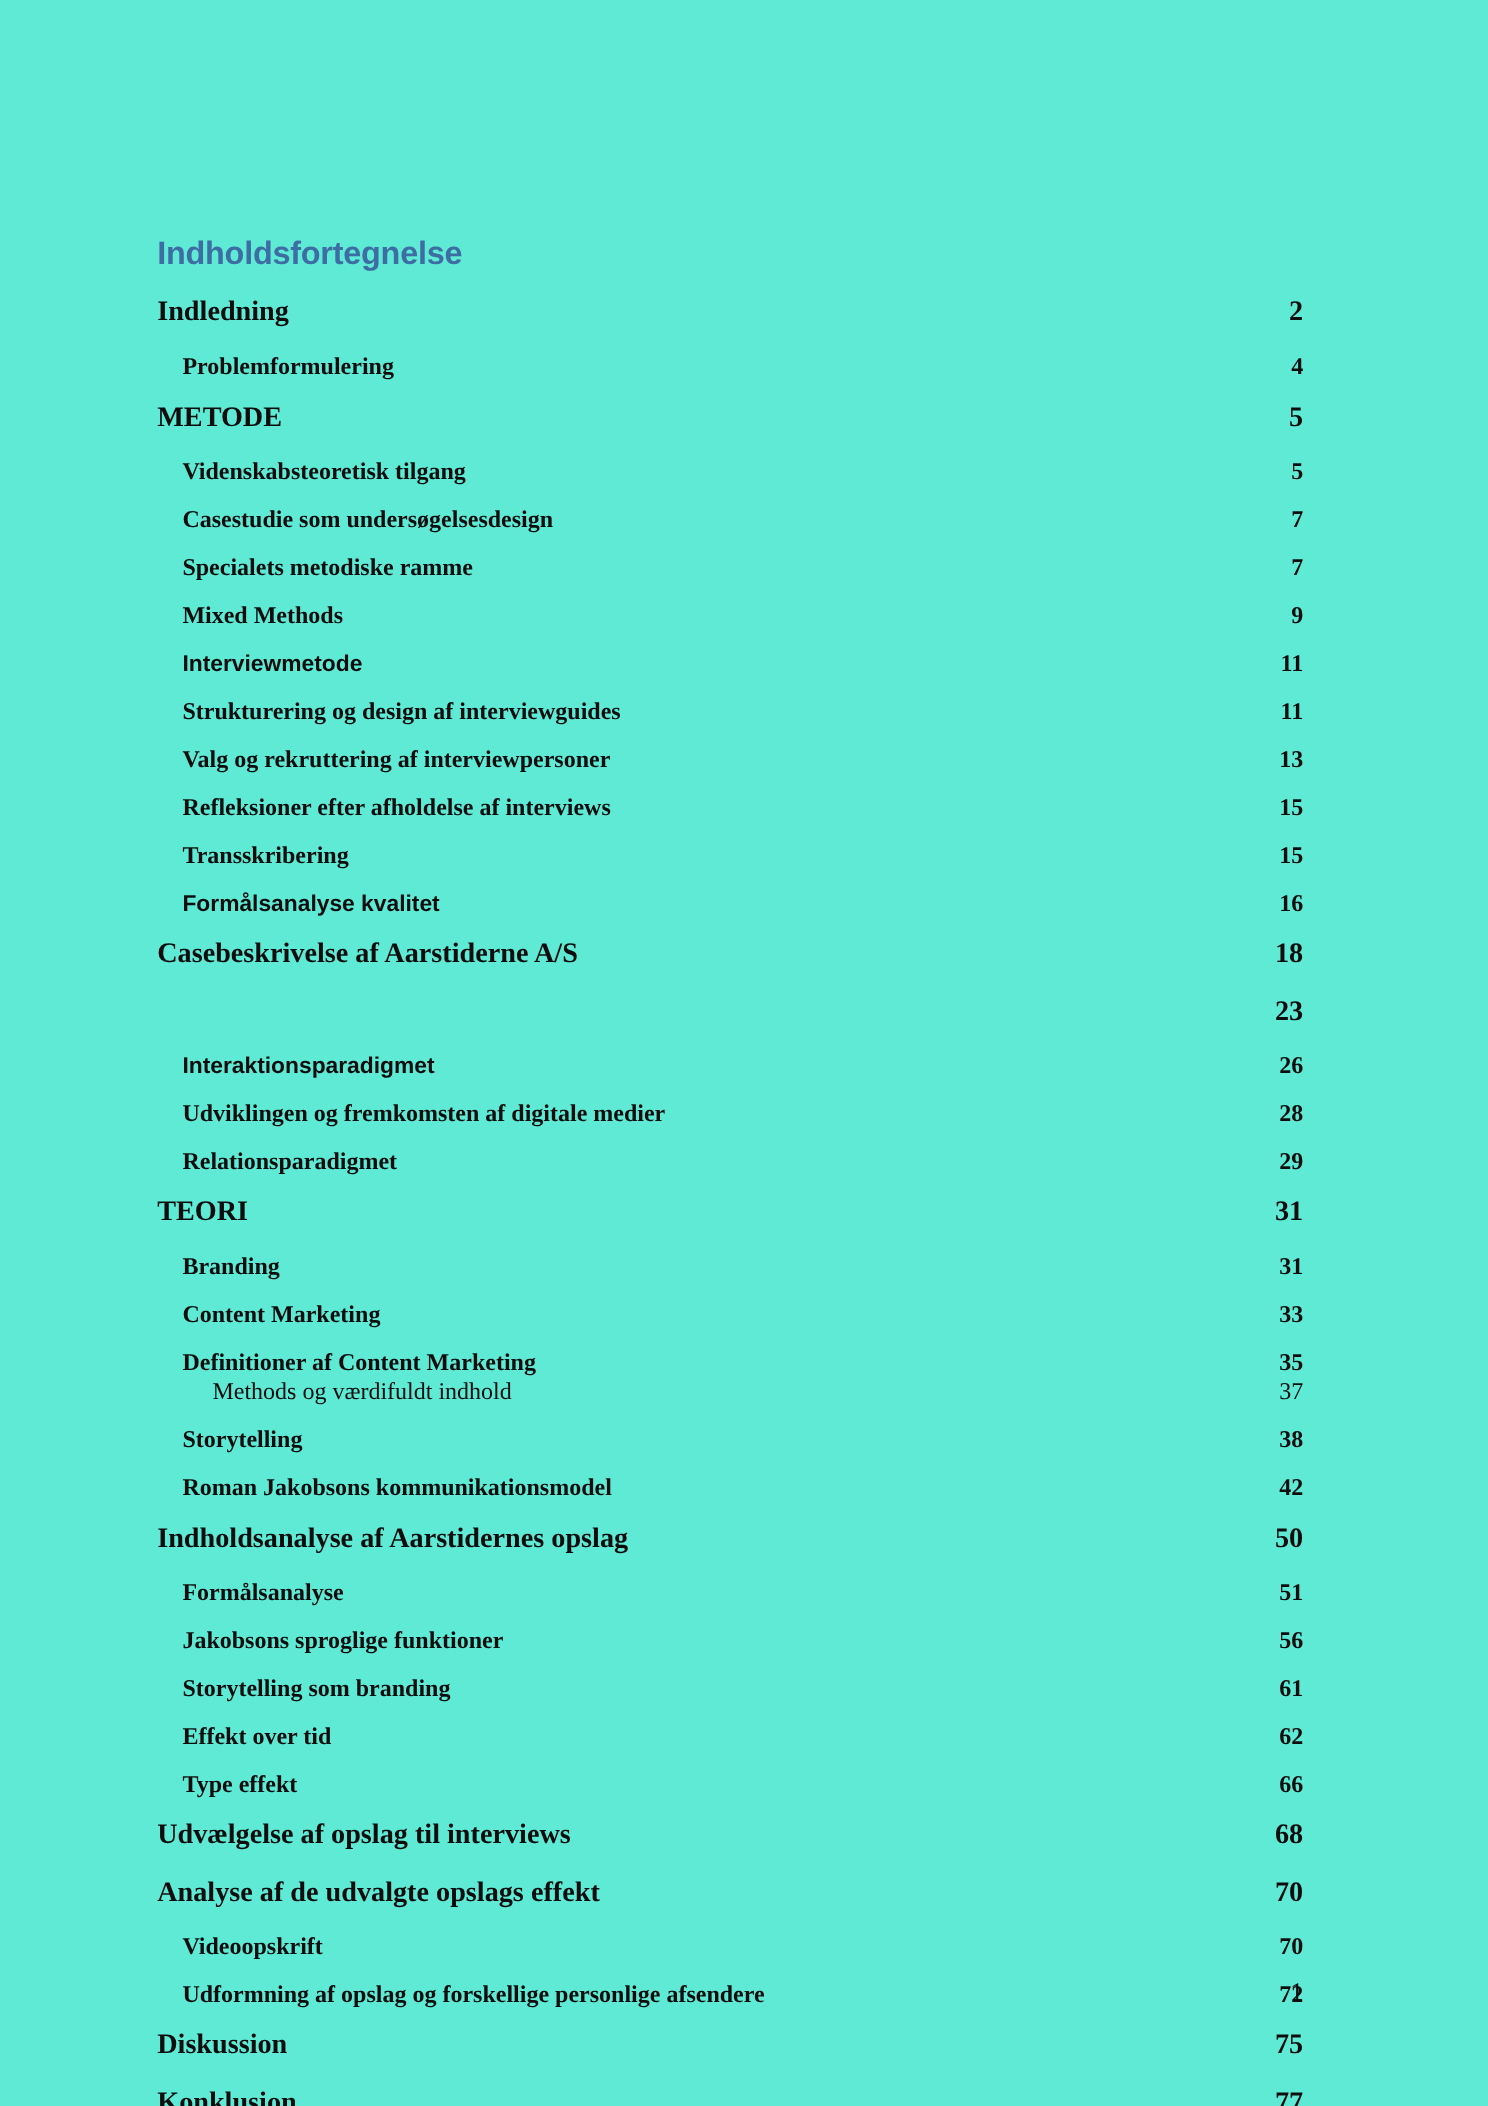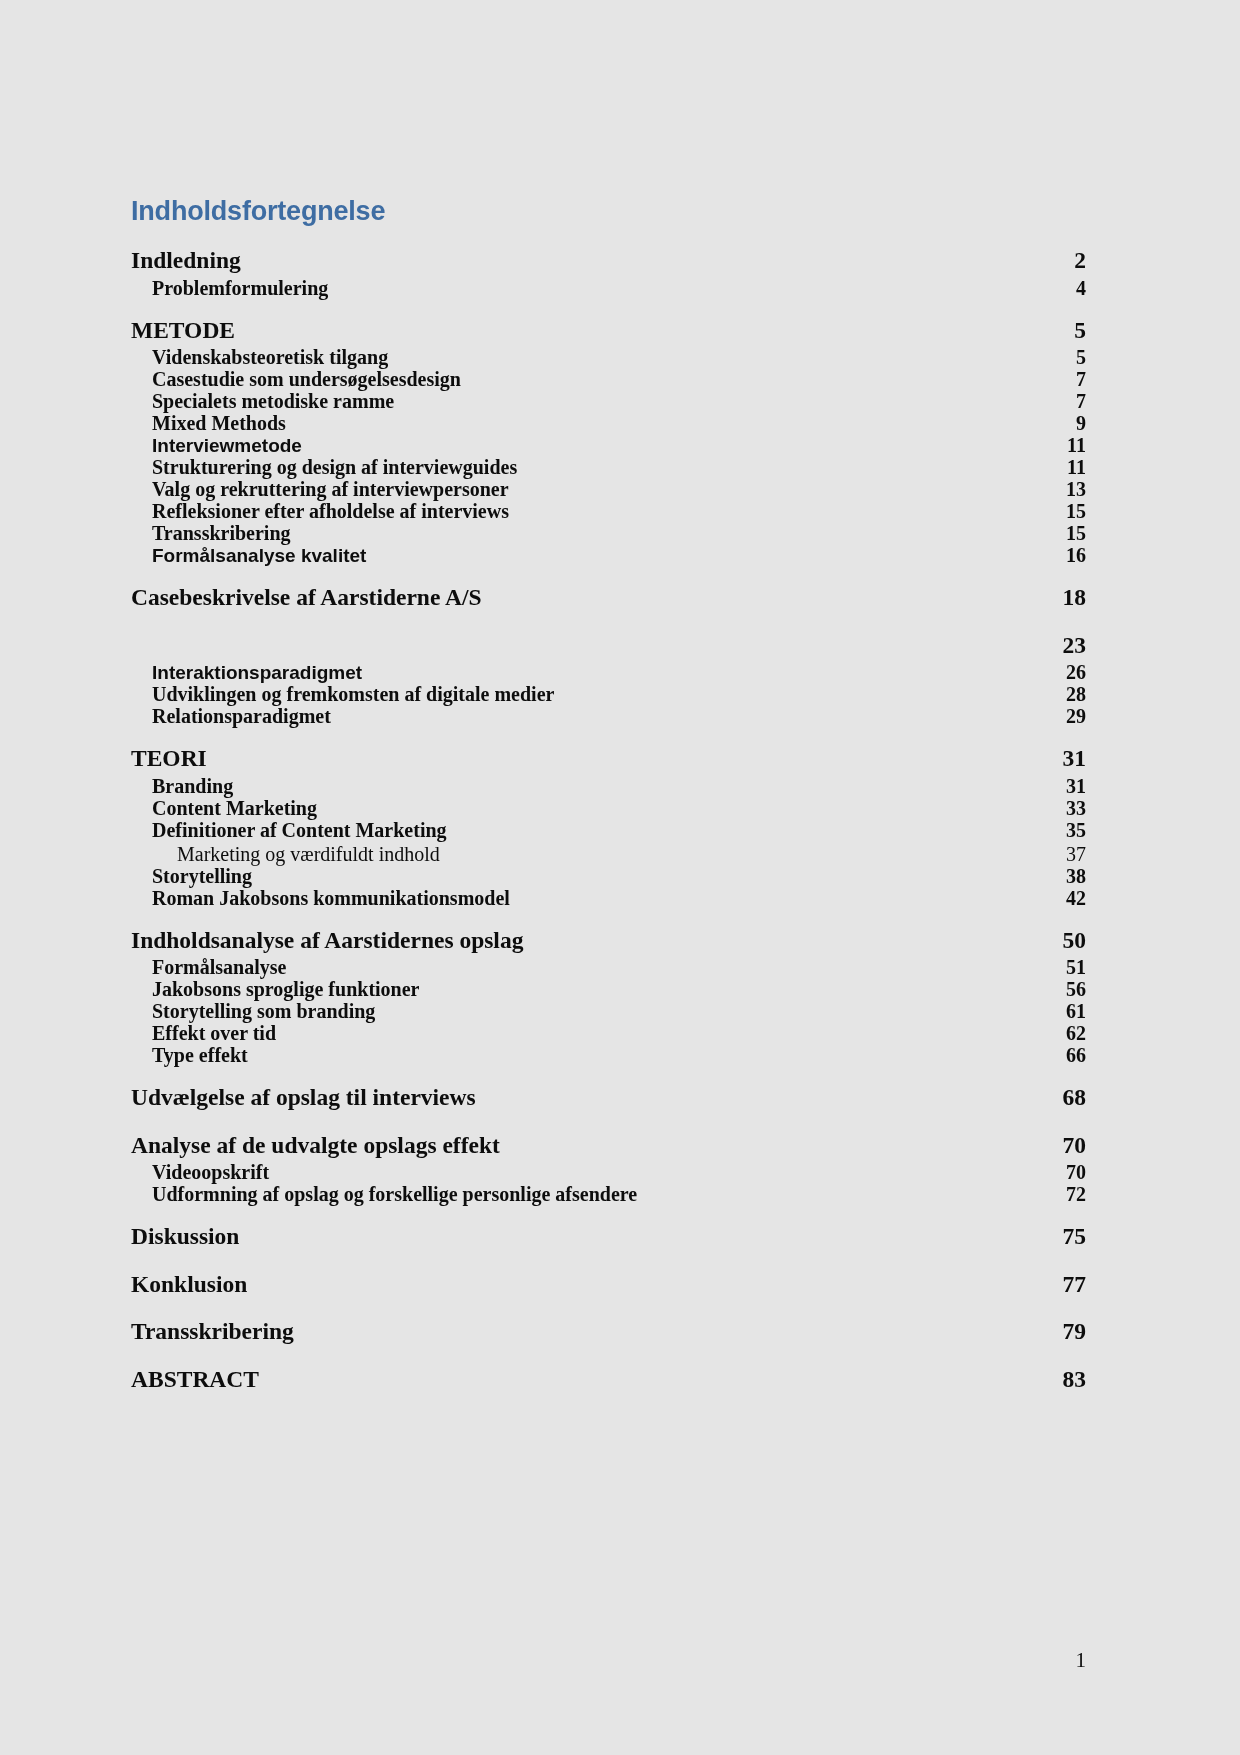--- a/index.html
+++ b/index.html
@@ -4,21 +4,21 @@
 <style>
   html, body {
     margin: 0;
     padding: 0;
     background: #ffffff;
   }
   .page {
     position: relative;
     width: 1240px;
     height: 1755px;
-    background: #e5e5e5;
+    background: #5eead4;
     box-sizing: border-box;
     overflow: hidden;
   }
   .content {
     position: absolute;
     left: 131px;
     top: 196px;
     width: 955px;
   }
   .toc-title {
@@ -63,21 +63,21 @@
     margin-top: 21px;
     padding-bottom: 3px;
   }
   .lvl1.first { margin-top: 0; }
 
   
   .lvl2 {
     font-size: 20px;
     font-weight: bold;
     padding-left: 21px;
-    margin-top: 2px;
+    margin-top: 20px;
   }
 
   
   .lvl3 {
     font-size: 20px;
     font-weight: normal;
     padding-left: 46px;
     margin-top: 4px;
   }
 
@@ -216,21 +216,21 @@
           <span class="label">Content Marketing</span>
           <span class="filler"></span>
           <span class="pageno">33</span>
         </li>
         <li class="toc-row lvl2">
           <span class="label">Definitioner af Content Marketing</span>
           <span class="filler"></span>
           <span class="pageno">35</span>
         </li>
         <li class="toc-row lvl3">
-          <span class="label">Marketing og værdifuldt indhold</span>
+          <span class="label">Methods og værdifuldt indhold</span>
           <span class="filler"></span>
           <span class="pageno">37</span>
         </li>
         <li class="toc-row lvl2">
           <span class="label">Storytelling</span>
           <span class="filler"></span>
           <span class="pageno">38</span>
         </li>
         <li class="toc-row lvl2">
           <span class="label">Roman Jakobsons kommunikationsmodel</span>

